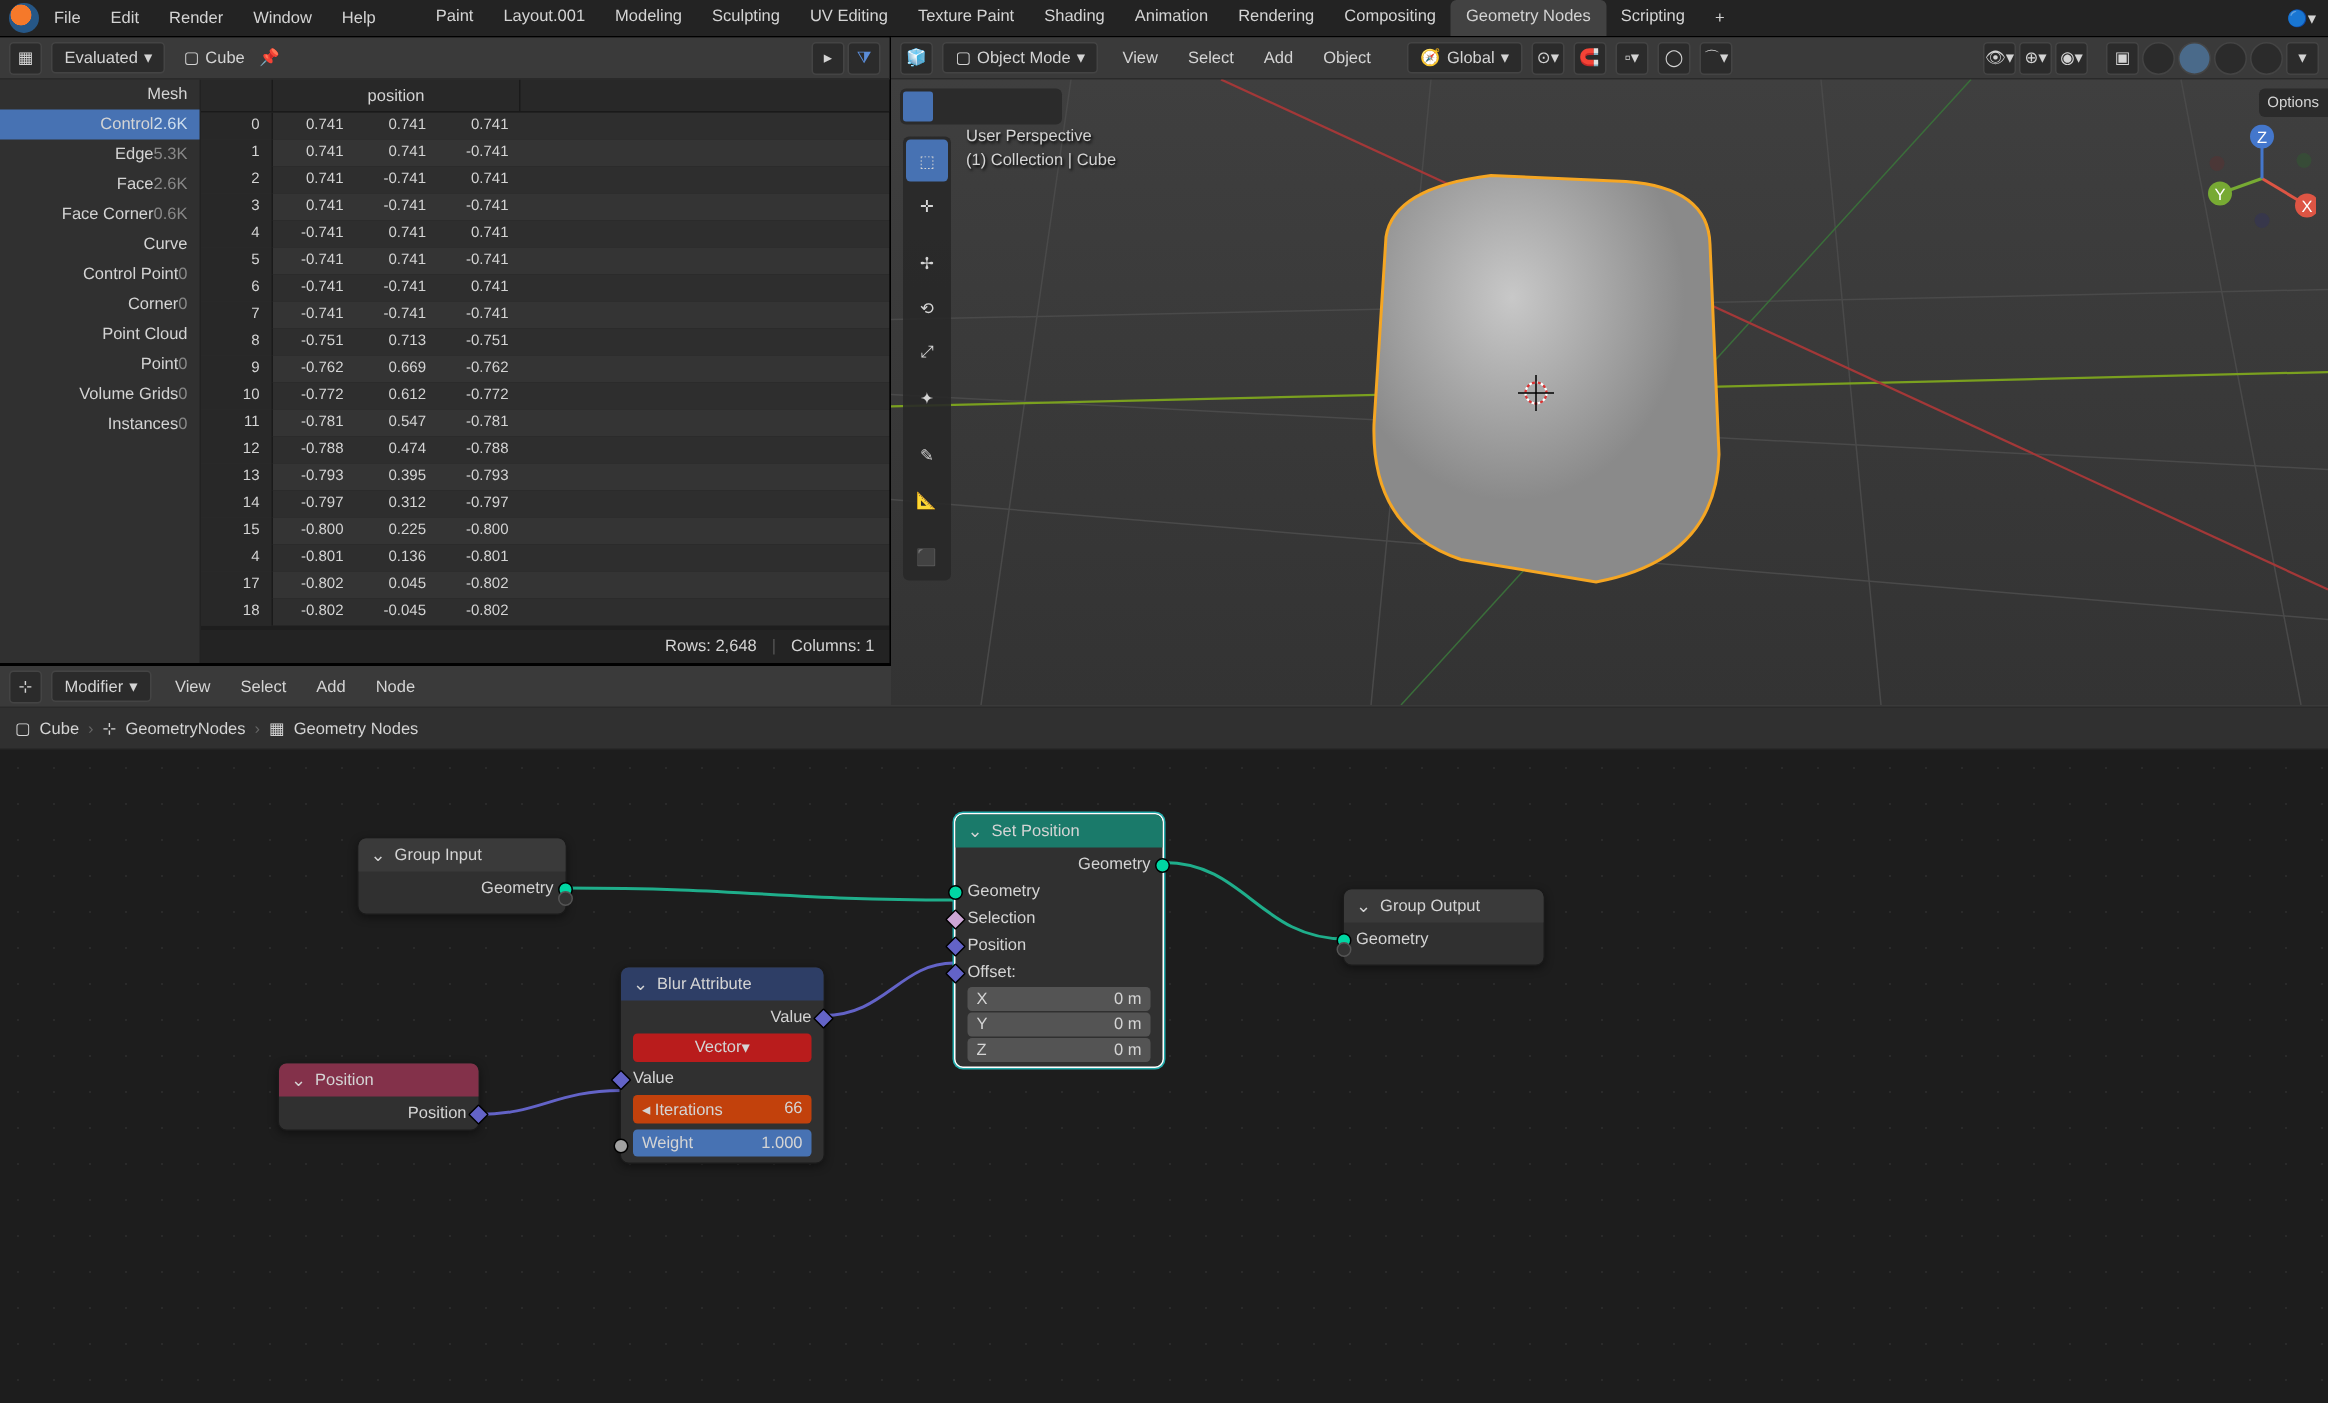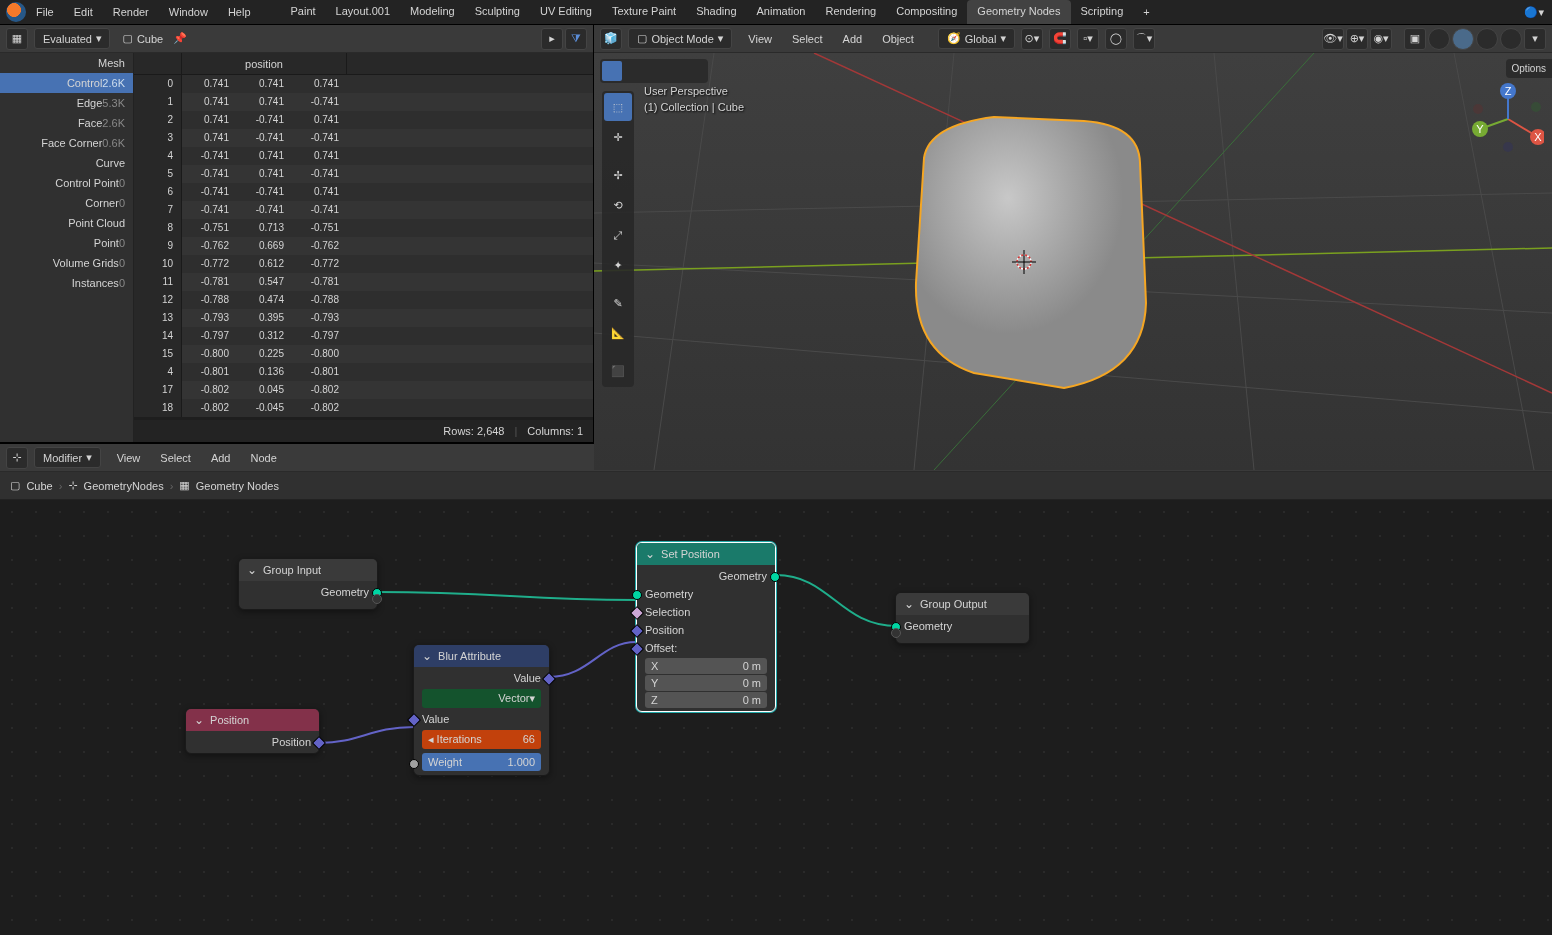--- a/index.html
+++ b/index.html
@@ -70,21 +70,21 @@
 .socket{position:absolute;width:10px;height:10px;border-radius:50%;border:1px solid #000}
 .socket.left{left:-5px}
 .socket.right{right:-5px}
 .sock-geometry{background:#00d6a3}
 .sock-vector{background:#6363c7;transform:rotate(45deg);border-radius:1px}
 .sock-value{background:#a1a1a1}
 .sock-bool{background:#cca6d6;transform:rotate(45deg);border-radius:1px}
 .sock-empty{background:#333;border:1px solid #555}
 .node-field{background:#c2410c;margin:2px 8px;padding:3px 6px;border-radius:3px;display:flex;justify-content:space-between;font-size:10px}
 .node-field.active{background:#4772b3}
-.node-select{background:#14532d;margin:2px 8px;padding:3px 6px;border-radius:3px;display:flex;justify-content:flex-end;font-size:10px}
+.node-select{background:#b91c1c;margin:2px 8px;padding:3px 6px;border-radius:3px;display:flex;justify-content:center;font-size:10px}
 .node-vec-row{margin:1px 8px;background:#545454;padding:2px 6px;border-radius:3px;display:flex;justify-content:space-between;font-size:10px}
 
 svg.wires{position:absolute;inset:0;pointer-events:none}
 
 .chev::before{content:"⌄";display:inline-block;margin-right:2px;font-size:12px}
 
 </style>
 </head>
 <body>
 

